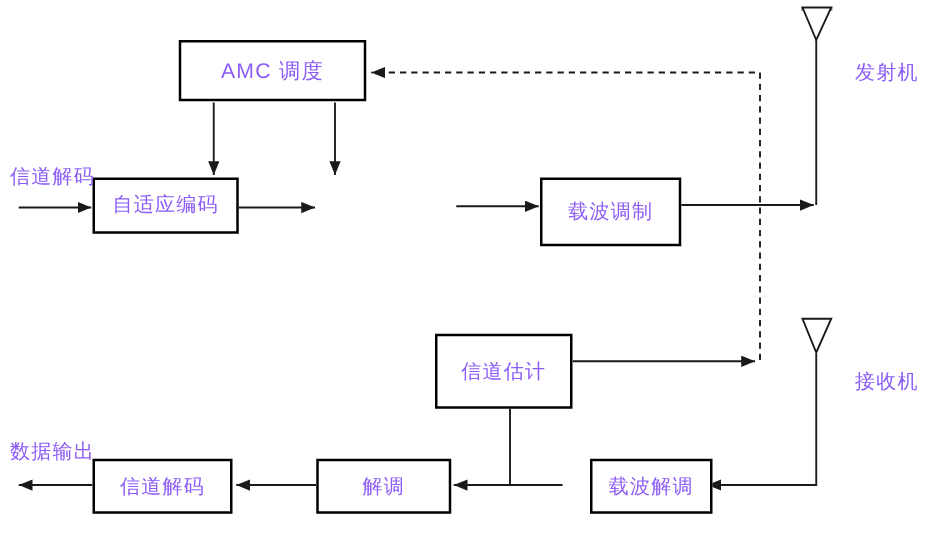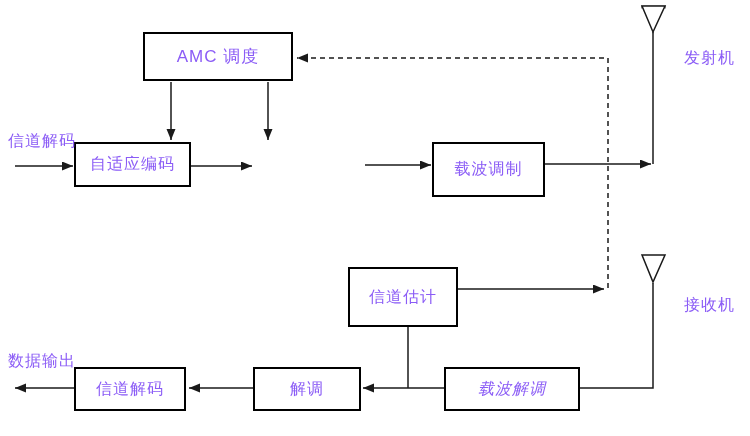--- a/index.html
+++ b/index.html
@@ -28,21 +28,21 @@
     font-size: 16px;
     letter-spacing: 1px;
     white-space: nowrap;
     box-sizing: border-box;
   }
   .box-amc            { left: 143px; top: 32px;  width: 150px; height: 49px; font-size: 17px; }
   .box-coding         { left: 74px;  top: 142px; width: 117px; height: 45px; }
   .box-modulation     { left: 253px; top: 142px; width: 112px; height: 45px; }
   .box-carrier-mod    { left: 432px; top: 142px; width: 113px; height: 55px; }
   .box-chan-est       { left: 348px; top: 267px; width: 110px; height: 60px; }
-  .box-carrier-demod  { left: 444px; top: 367px; width: 136px; height: 44px; font-style: italic; }
+  .box-carrier-demod  { left: 472px; top: 367px; width: 98px; height: 44px; }
   .box-demod          { left: 253px; top: 367px; width: 108px; height: 44px; }
   .box-decode         { left: 74px;  top: 367px; width: 112px; height: 44px; }
   .lbl {
     position: absolute;
     font-size: 16px;
     white-space: nowrap;
     letter-spacing: 1px;
   }
   .lbl-data-input  { left: 8px;   top: 131px; }
   .lbl-data-output { left: 8px;   top: 351px; }

